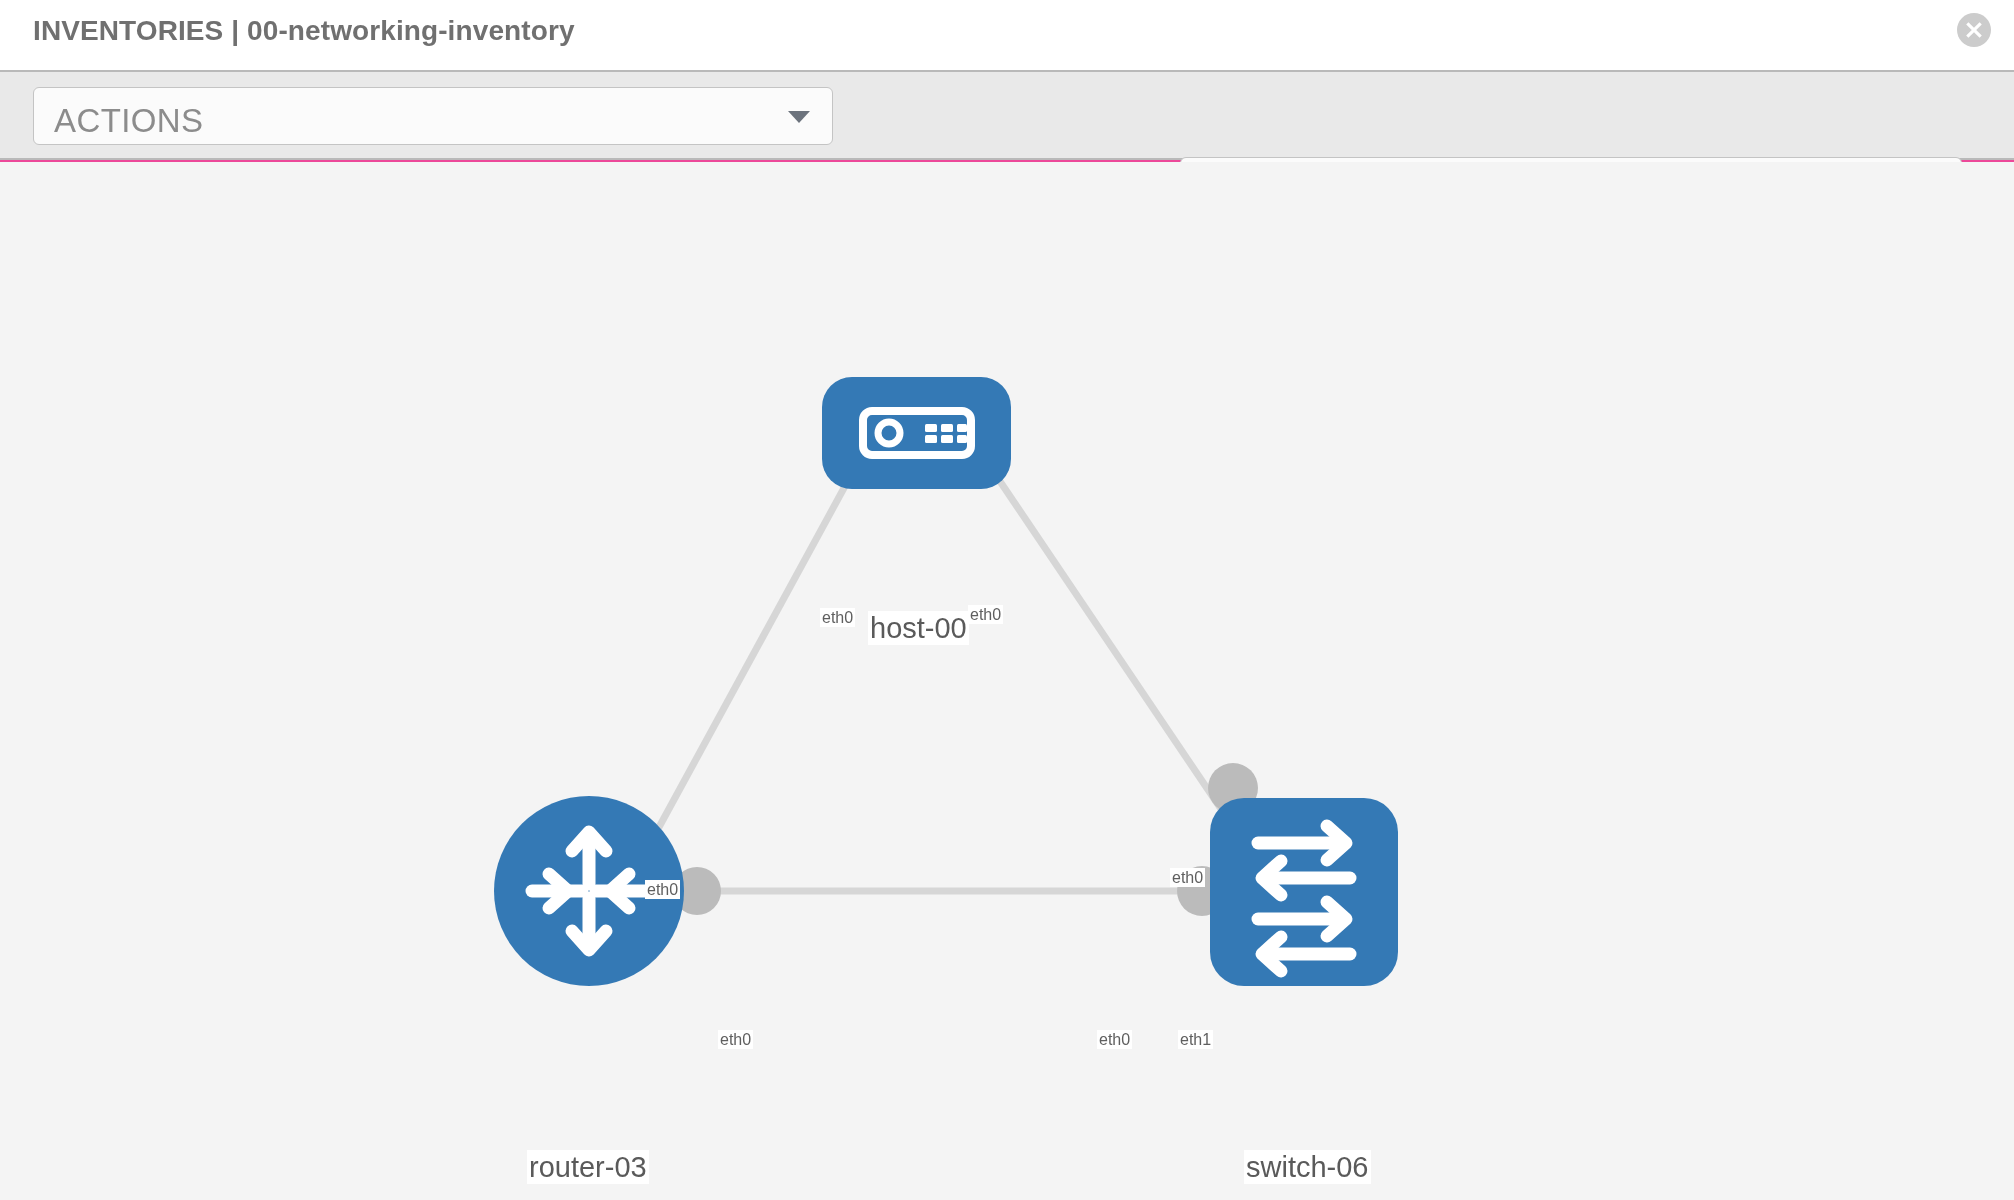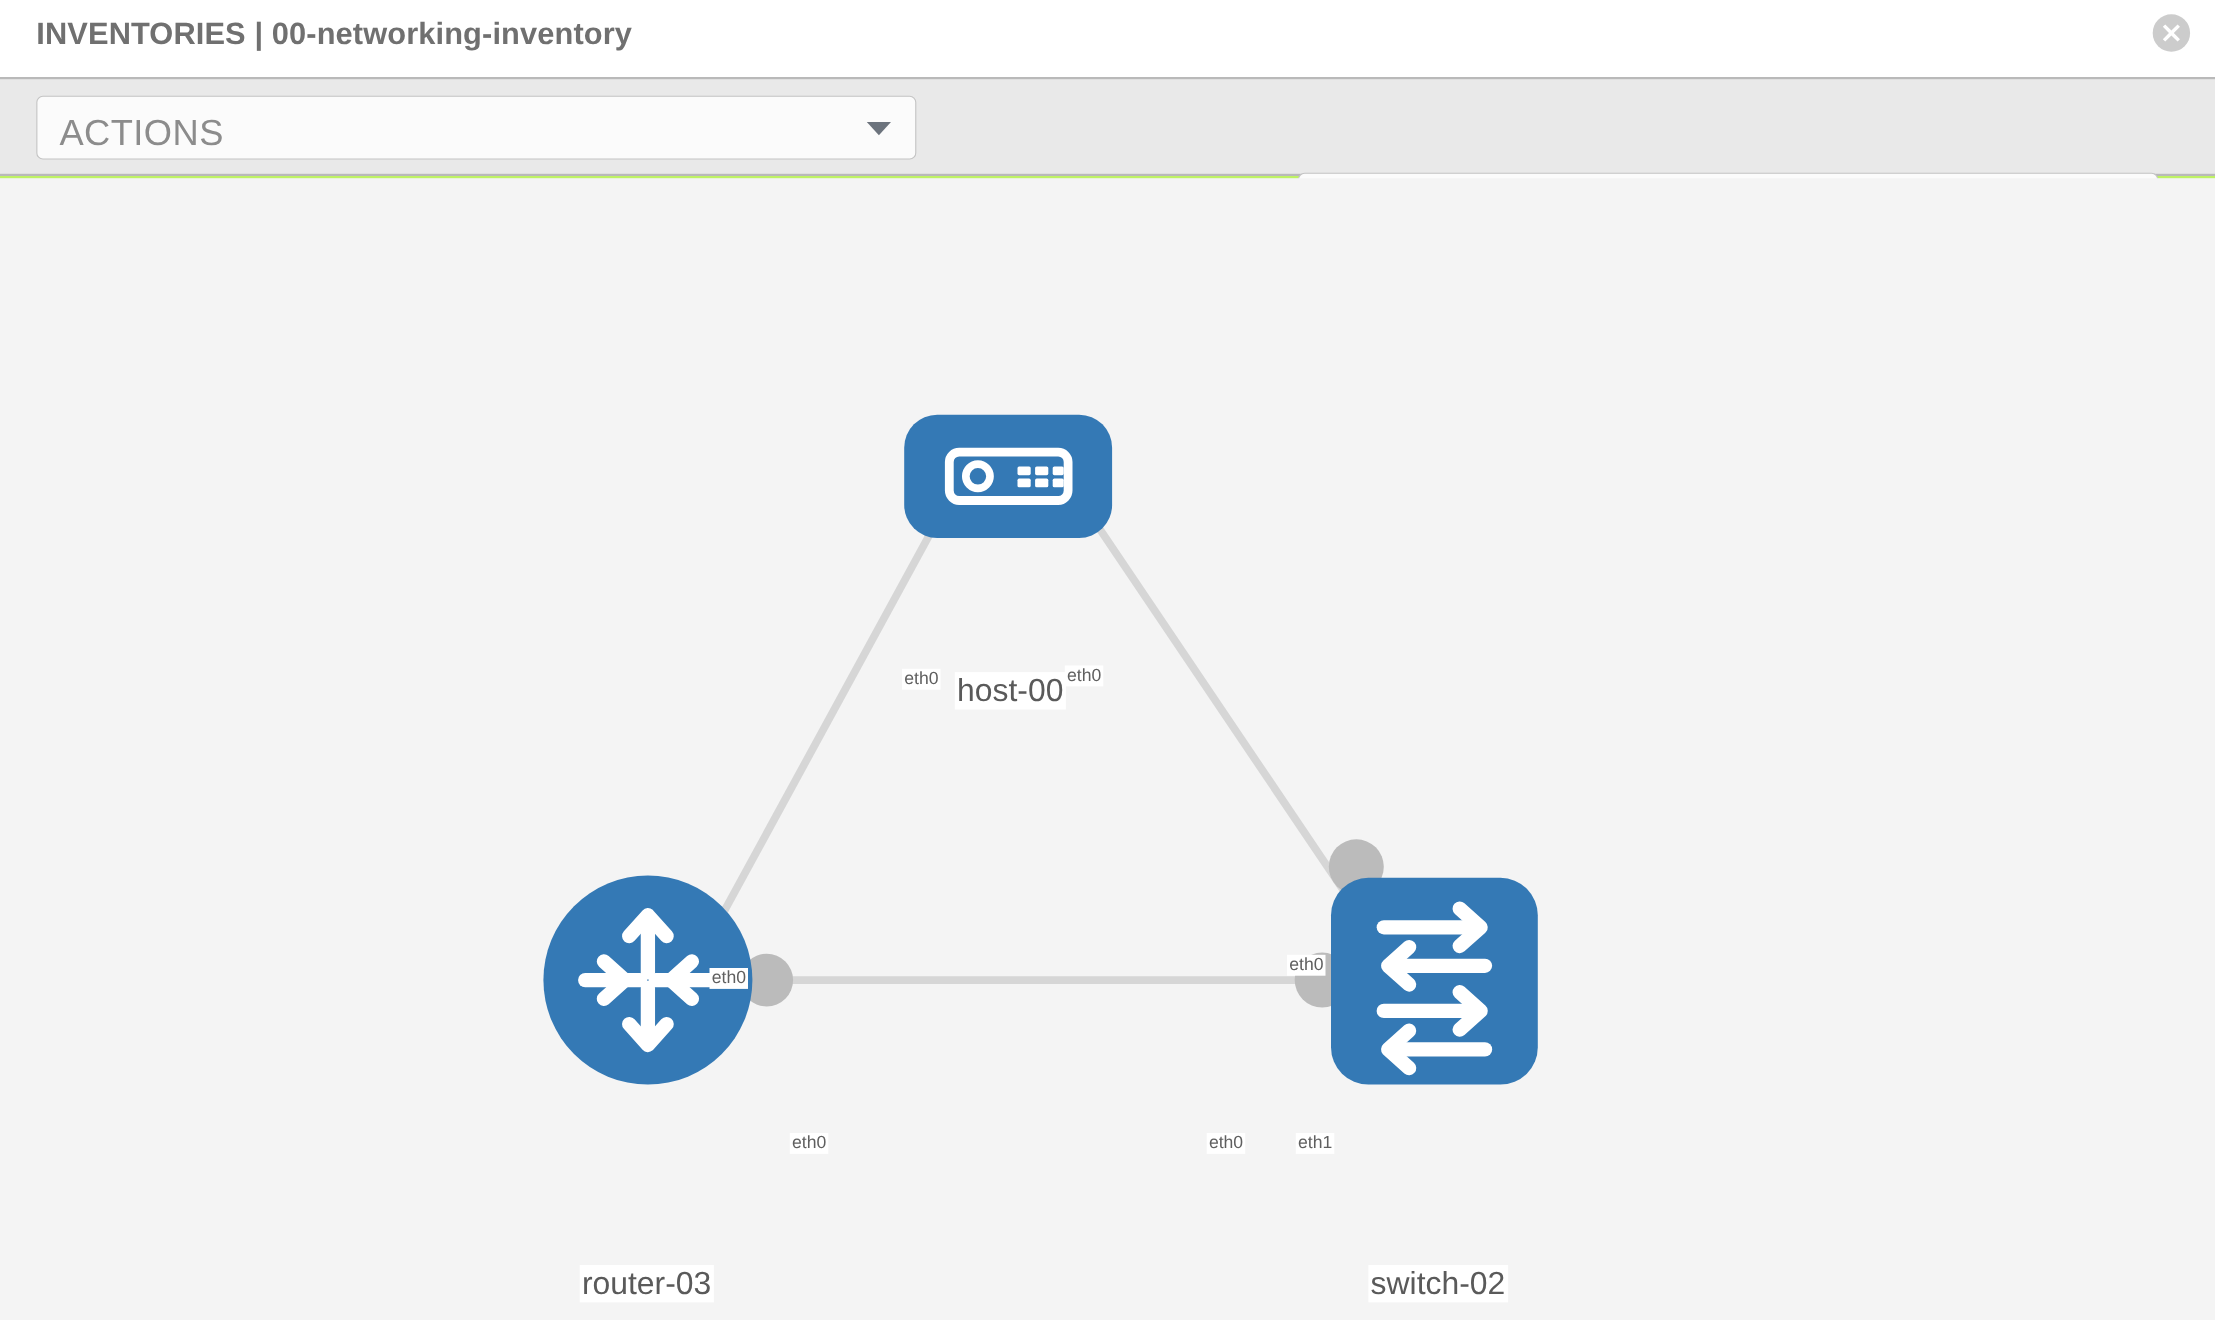--- a/index.html
+++ b/index.html
@@ -11,21 +11,21 @@
     width: 2014px;
     height: 1200px;
     overflow: hidden;
     font-family: "Liberation Sans", sans-serif;
     -webkit-font-smoothing: antialiased;
   }
   .app {
     position: relative;
     width: 2014px;
     height: 1200px;
-    background: #bef264;
+    background: #ec4899;
     box-sizing: border-box;
   }
 
   
   .header {
     position: absolute;
     left: 0; top: 0;
     width: 2014px;
     height: 70px;
     background: #ffffff;
@@ -342,18 +342,18 @@
     <div class="edge-label" style="left:820px;  top:446px;">eth0</div>
     <div class="edge-label" style="left:968px;  top:443px;">eth0</div>
     <div class="edge-label" style="left:645px;  top:718px;">eth0</div>
     <div class="edge-label" style="left:1170px; top:706px;">eth0</div>
     <div class="edge-label" style="left:718px;  top:868px;">eth0</div>
     <div class="edge-label" style="left:1097px; top:868px;">eth0</div>
     <div class="edge-label" style="left:1178px; top:868px;">eth1</div>
 
     <div class="node-label" style="left:868px;  top:449px;">host-00</div>
     <div class="node-label" style="left:527px;  top:988px;">router-03</div>
-    <div class="node-label" style="left:1244px; top:988px;">switch-02</div>
+    <div class="node-label" style="left:1244px; top:988px;">switch-06</div>
 
   </div>
 
 
 </div>
 
 </body></html>

